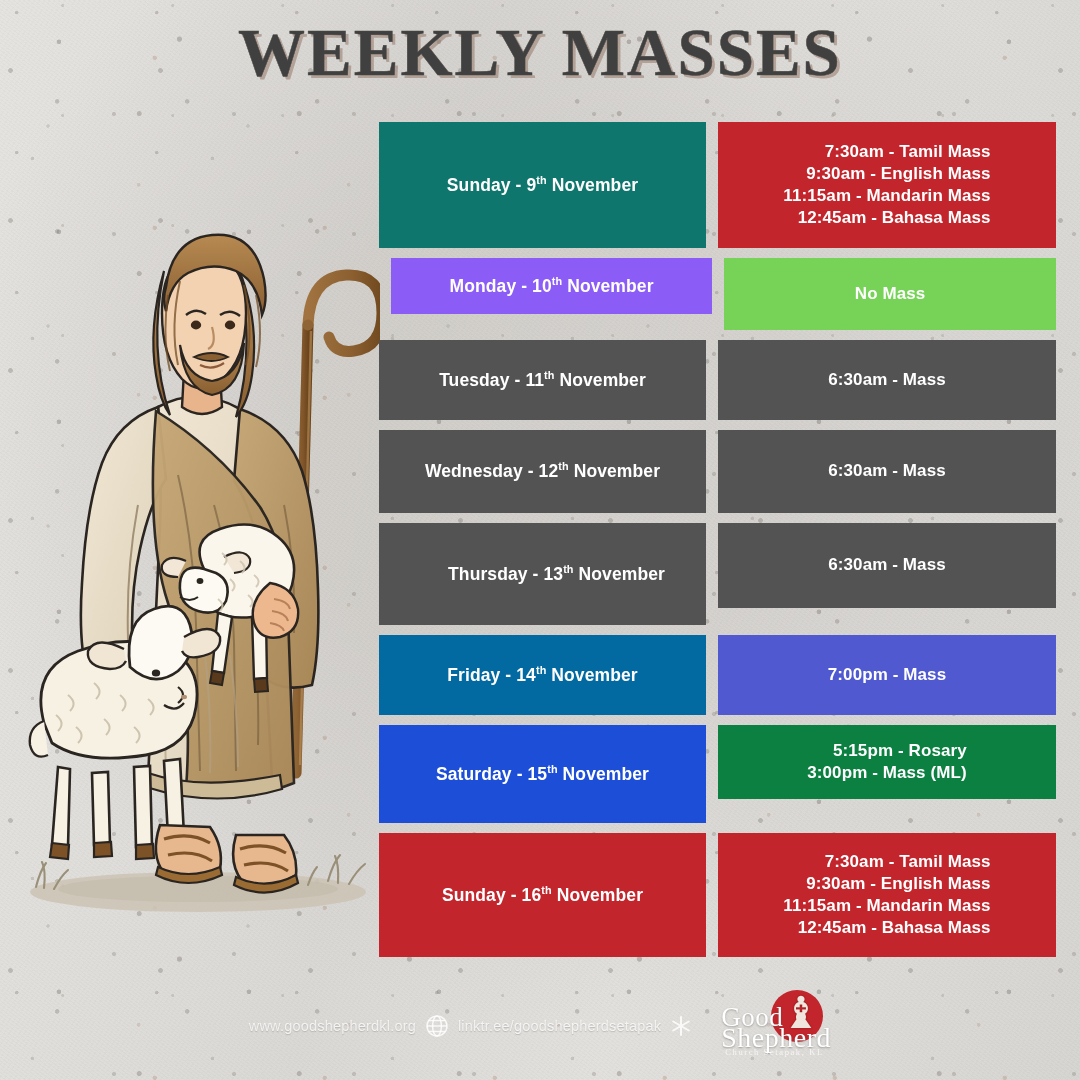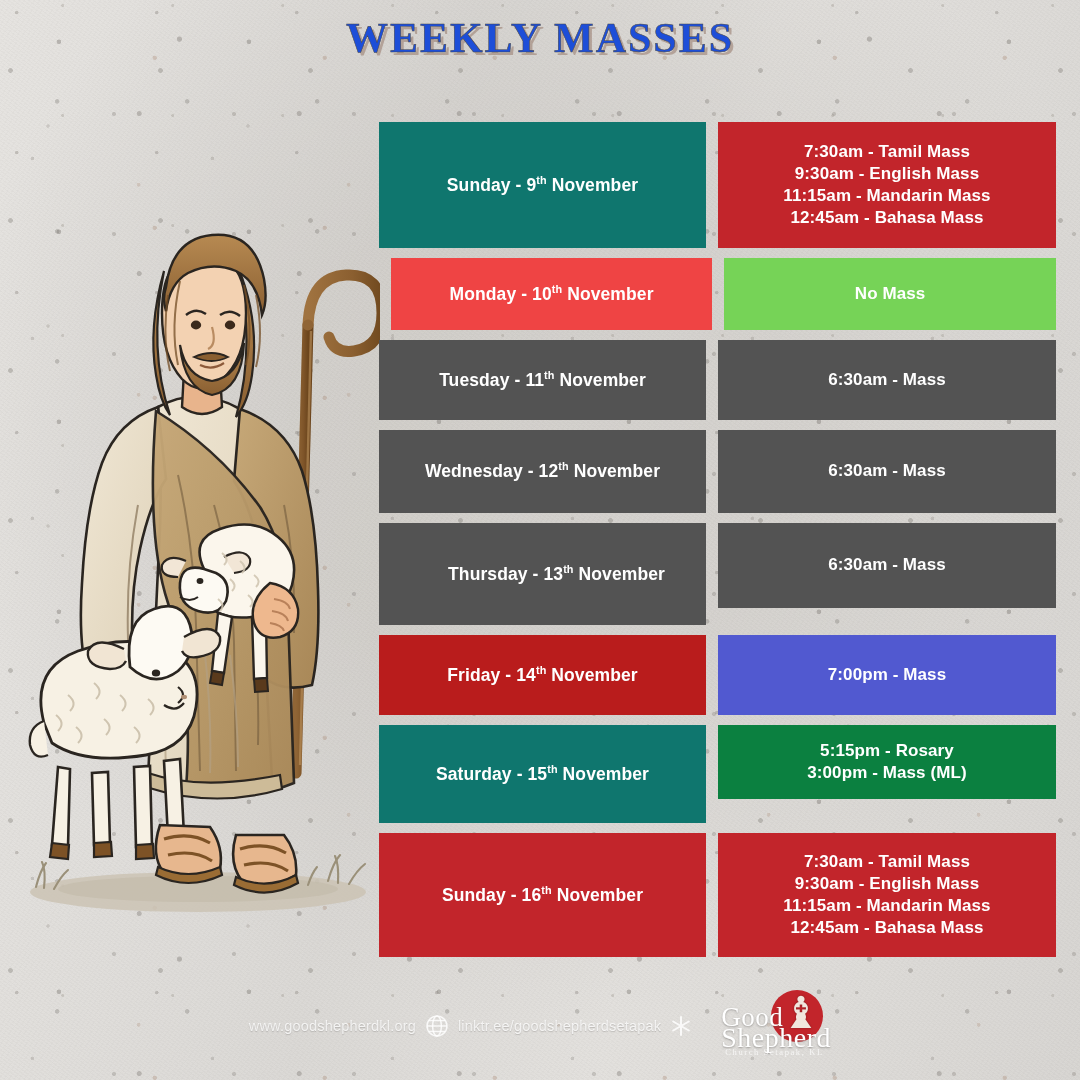--- a/index.html
+++ b/index.html
@@ -44,35 +44,35 @@
       repeating-linear-gradient(-52deg, rgba(170,166,160,.09) 0 1px, transparent 1px 4px),
       repeating-linear-gradient(13deg, rgba(190,186,180,.08) 0 1px, transparent 1px 2px);
   }
 
   
   #title{
     position:absolute;left:0;right:0;top:14px;
     text-align:center;
     font-family:"Liberation Serif","DejaVu Serif",serif;
     font-weight:bold;
-    font-size:42px;
+    font-size:67px;
     letter-spacing:2px;
-    color:#1d4ed8;
+    color:#404040;
     text-shadow:3px 3px 0 rgba(150,120,105,.55);
     -webkit-text-stroke:0.5px #4b4845;
   }
 
   
   #schedule{
     position:absolute;left:379px;top:122px;width:677px;
   }
   .row{display:flex;gap:12px;margin-bottom:10px;}
   .cell{
     display:flex;align-items:center;justify-content:center;
-    color:#ffffff;text-align:center;
+    color:#ffffff;text-align:right;
     font-weight:bold;
     font-family:"Liberation Sans",sans-serif;
     line-height:1.30;
     box-sizing:border-box;
     padding:4px 8px;
   }
   .cell.day{width:327px;font-size:17.5px;letter-spacing:.1px;}
   .cell.times{width:338px;font-size:17px;letter-spacing:.1px;}
   .times .line{display:block;}
   sup{font-size:.62em;vertical-align:super;line-height:0;}
@@ -323,21 +323,21 @@
         <div class="cell times" style="background: rgb(194, 37, 43); height: 126px;">
           <div>
             <span class="line">7:30am - Tamil Mass</span>
             <span class="line">9:30am - English Mass</span>
             <span class="line">11:15am - Mandarin Mass</span>
             <span class="line">12:45am - Bahasa Mass</span>
           </div>
         </div>
       </div>
       <div class="row">
-        <div class="cell day" style="background: #ef4444; height: 72px; margin-left: 12px;">
+        <div class="cell day" style="background: #8b5cf6; height: 56px; margin-left: 12px;">
           <span>Monday - 10<sup>th</sup> November</span>
         </div>
         <div class="cell times" style="background: rgb(118, 211, 87); height: 72px;">
           <div>
             <span class="line">No Mass</span>
           </div>
         </div>
       </div>
       <div class="row">
         <div class="cell day" style="background: rgb(83, 83, 83); height: 80px;">
@@ -363,31 +363,31 @@
         <div class="cell day" style="background: rgb(83, 83, 83); height: 102px; padding-left: 36px;">
           <span>Thursday - 13<sup>th</sup> November</span>
         </div>
         <div class="cell times" style="background: rgb(83, 83, 83); height: 85px;">
           <div>
             <span class="line">6:30am - Mass</span>
           </div>
         </div>
       </div>
       <div class="row">
-        <div class="cell day" style="background: #b91c1c; height: 80px;">
+        <div class="cell day" style="background: #0369a1; height: 80px;">
           <span>Friday - 14<sup>th</sup> November</span>
         </div>
         <div class="cell times" style="background: rgb(81, 89, 208); height: 80px;">
           <div>
             <span class="line">7:00pm - Mass</span>
           </div>
         </div>
       </div>
       <div class="row">
-        <div class="cell day" style="background: #0f766e; height: 98px;">
+        <div class="cell day" style="background: #1d4ed8; height: 98px;">
           <span>Saturday - 15<sup>th</sup> November</span>
         </div>
         <div class="cell times" style="background: rgb(11, 128, 64); height: 74px;">
           <div>
             <span class="line">5:15pm - Rosary</span>
             <span class="line">3:00pm - Mass (ML)</span>
           </div>
         </div>
       </div>
       <div class="row">

